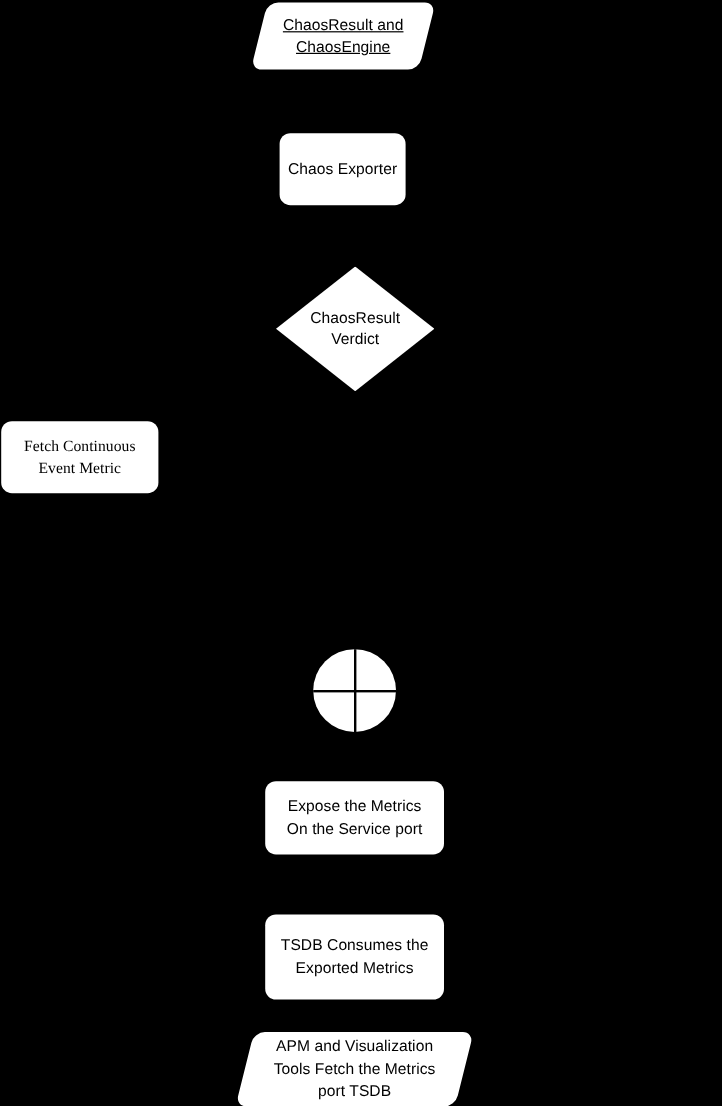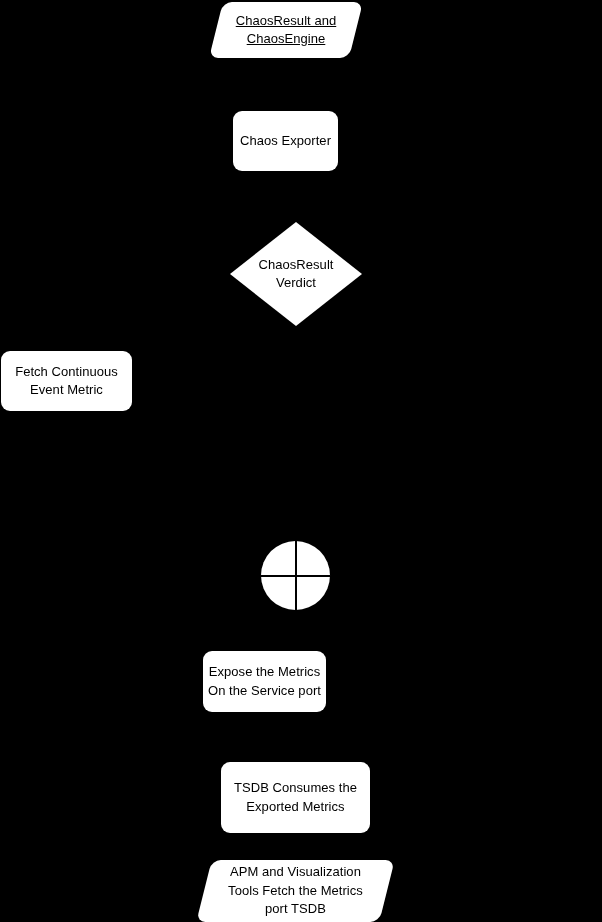--- a/index.html
+++ b/index.html
@@ -124,32 +124,32 @@
   <div class="node shape-rect" style="left:233px; top:111px; width:105px; height:60px;text-align:right;">
     <span class="label">Chaos Exporter</span>
   </div>
 
   <div class="node shape-diamond" style="left:230px; top:222px; width:132px; height:104px;">
     <span class="skin"></span>
     <span class="label">ChaosResult
 Verdict</span>
   </div>
 
-  <div class="node shape-rect" style="left:1px; top:351px; width:131px; height:60px;">
+  <div class="node shape-rect" style="left:1px; top:351px; width:131px; height:60px;font-family:Liberation Serif, serif;">
     <span class="label">Fetch Continuous
 Event Metric</span>
   </div>
 
 
   <div class="node shape-junction" style="left:261px; top:541px; width:69px; height:69px;">
     <span class="cross-v"></span>
     <span class="cross-h"></span>
   </div>
 
-  <div class="node shape-rect" style="left:203px; top:651px; width:123px; height:61px;align-items:center;">
+  <div class="node shape-rect" style="left:221px; top:651px; width:149px; height:61px;align-items:center;">
     <span class="label">Expose the Metrics
 On the Service port</span>
   </div>
 
   <div class="node shape-rect" style="left:221px; top:762px; width:149px; height:71px;">
     <span class="label">TSDB Consumes the
 Exported Metrics</span>
   </div>
 
   <div class="node shape-parallelogram" style="left:204px; top:860px; width:183px; height:62px;">

